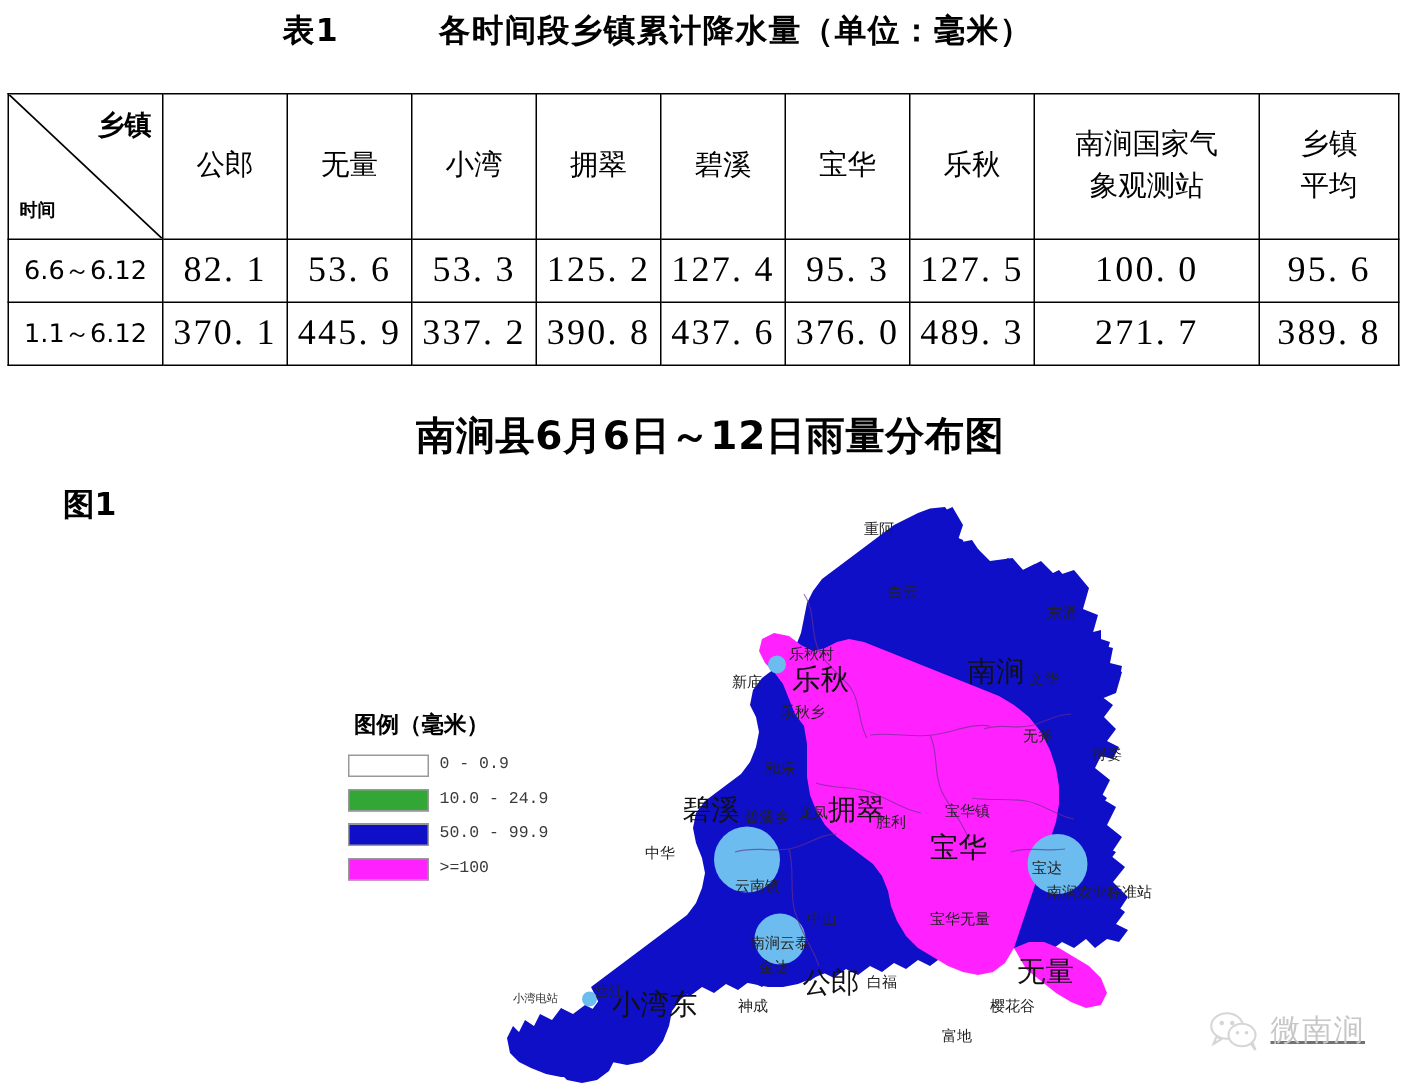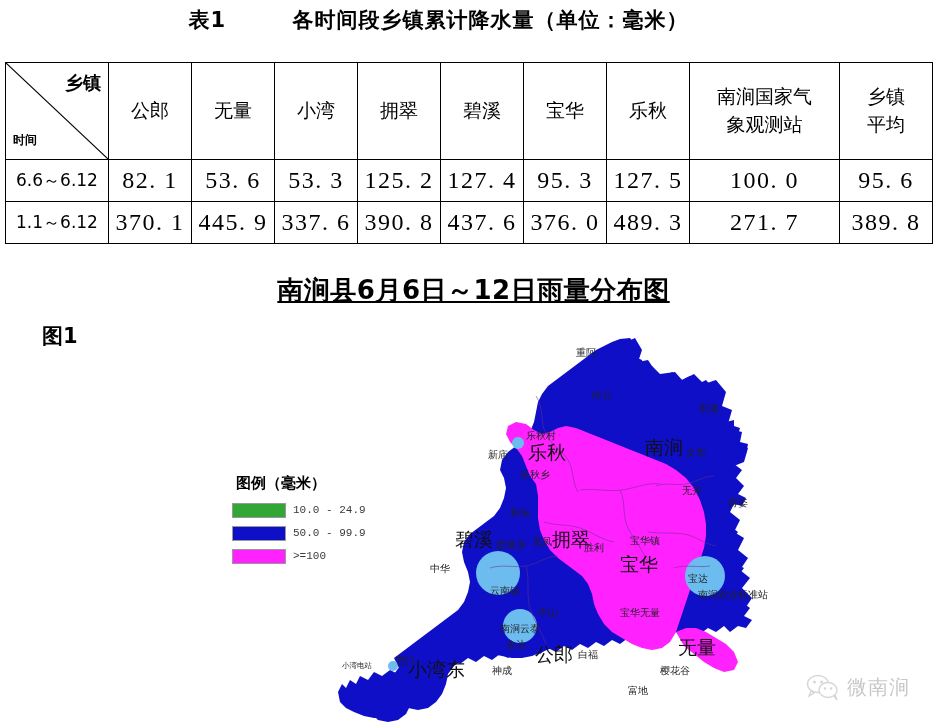--- a/index.html
+++ b/index.html
@@ -103,21 +103,20 @@
   #figure-title {
     position: absolute;
     left: 0;
     top: 273px;
     width: 947px;
     text-align: center;
     font-family: "DejaVu Sans", "Liberation Sans", sans-serif;
     font-weight: bold;
     font-size: 26px;
     letter-spacing: 0.5px;
-    text-decoration: underline;
   }
   #figure-label {
     position: absolute;
     left: 42px;
     top: 322px;
     font-family: "DejaVu Sans", "Liberation Sans", sans-serif;
     font-weight: bold;
     font-size: 21px;
   }
 
@@ -182,22 +181,23 @@
     font-size: 7.5px;
     fill: #2a2a2a;
   }
 
   
   #watermark {
     position: absolute;
     left: 806px;
     top: 673px;
     display: flex;
-    align-items: flex-end;
+    align-items: flex-start;
     opacity: 0.55;
+    text-decoration: underline;
   }
   #watermark .wm-text {
     font-family: "DejaVu Sans", "Liberation Sans", sans-serif;
     font-size: 20px;
     color: #9a9a9a;
     margin-left: 7px;
     letter-spacing: 1px;
   }
 </style>
 </head>
@@ -250,37 +250,41 @@
       <td class="val-cell">127. 4</td>
       <td class="val-cell">95. 3</td>
       <td class="val-cell">127. 5</td>
       <td class="val-cell">100. 0</td>
       <td class="val-cell">95. 6</td>
     </tr>
     <tr>
       <td class="row-lbl">1.1～6.12</td>
       <td class="val-cell">370. 1</td>
       <td class="val-cell">445. 9</td>
-      <td class="val-cell">337. 6</td>
+      <td class="val-cell">337. 2</td>
       <td class="val-cell">390. 8</td>
       <td class="val-cell">437. 6</td>
       <td class="val-cell">376. 0</td>
       <td class="val-cell">489. 3</td>
       <td class="val-cell">271. 7</td>
       <td class="val-cell">389. 8</td>
     </tr>
   </tbody>
 </table>
 
 <div id="figure-title">南涧县6月6日～12日雨量分布图</div>
 <div id="figure-label">图1</div>
 
 <div id="map-legend">
   <div id="legend-title">图例（毫米）</div>
 
+  <div class="legend-row">
+    <span class="legend-swatch" style="background-color: rgb(255, 255, 255);"></span>
+    <span class="legend-text">0 - 0.9</span>
+  </div>
   <div class="legend-row">
     <span class="legend-swatch" style="background-color: rgb(50, 167, 54);"></span>
     <span class="legend-text">10.0 - 24.9</span>
   </div>
   <div class="legend-row">
     <span class="legend-swatch" style="background-color: rgb(15, 15, 200);"></span>
     <span class="legend-text">50.0 - 99.9</span>
   </div>
   <div class="legend-row">
     <span class="legend-swatch" style="background-color: rgb(255, 34, 255);"></span>

